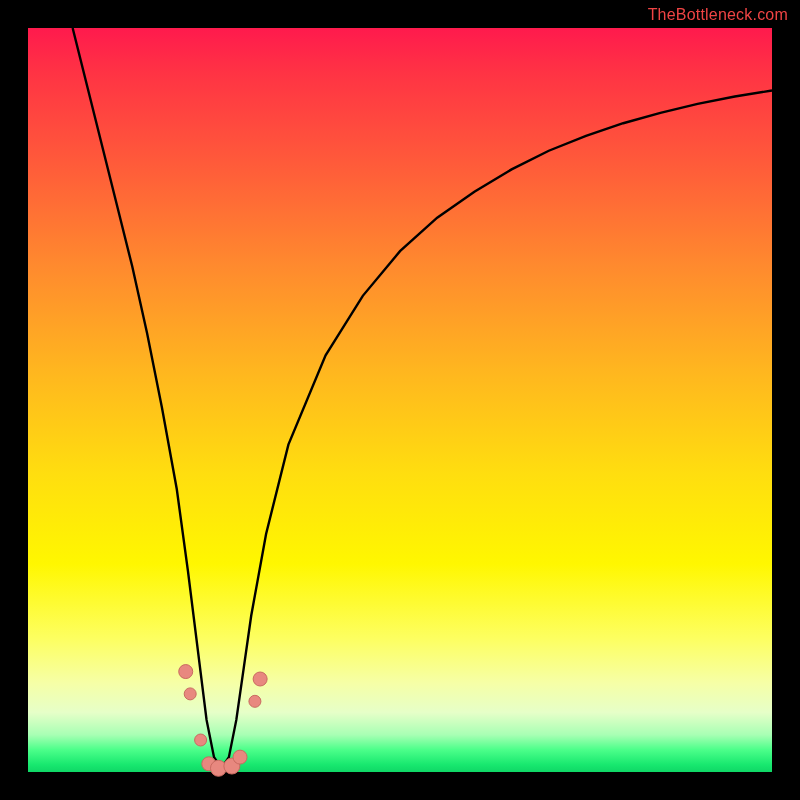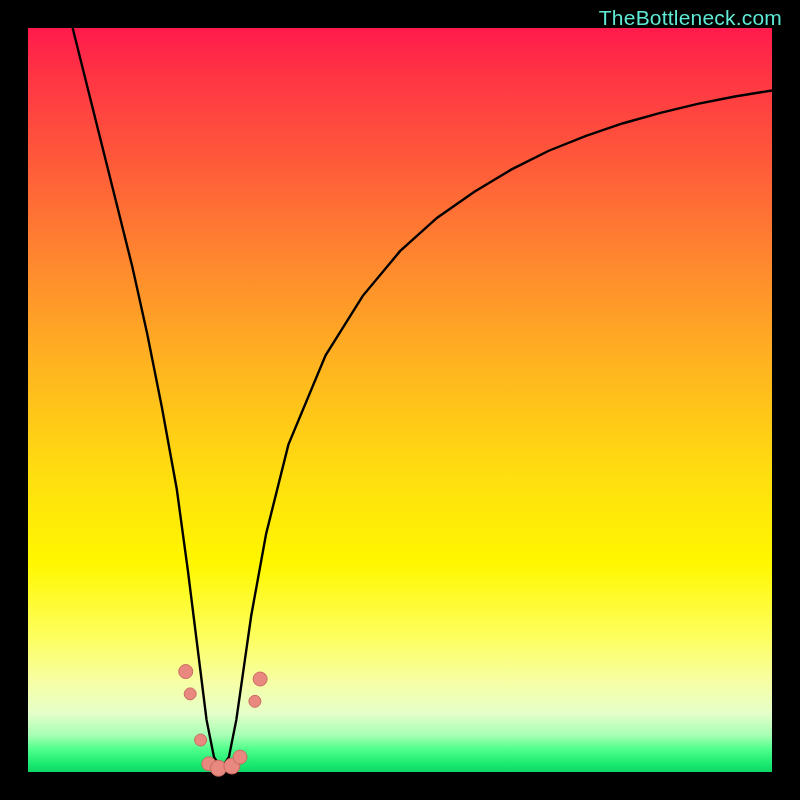--- a/index.html
+++ b/index.html
@@ -30,23 +30,23 @@
       #e6ffc8 92%,
       #a8ffb4 95%,
       #4cff8a 97%,
       #18e86f 99%,
       #0fd766 100%
     );
   }
   .watermark {
     position: absolute;
     top: 6px;
-    right: 18px;
-    color: #5eead4;
-    font-size: 21px;
+    right: 12px;
+    color: #ef4444;
+    font-size: 16px;
     font-weight: 500;
     letter-spacing: 0.2px;
     user-select: none;
   }
   svg.curve {
     position: absolute;
     left: 0;
     top: 0;
     width: 744px;
     height: 744px;

